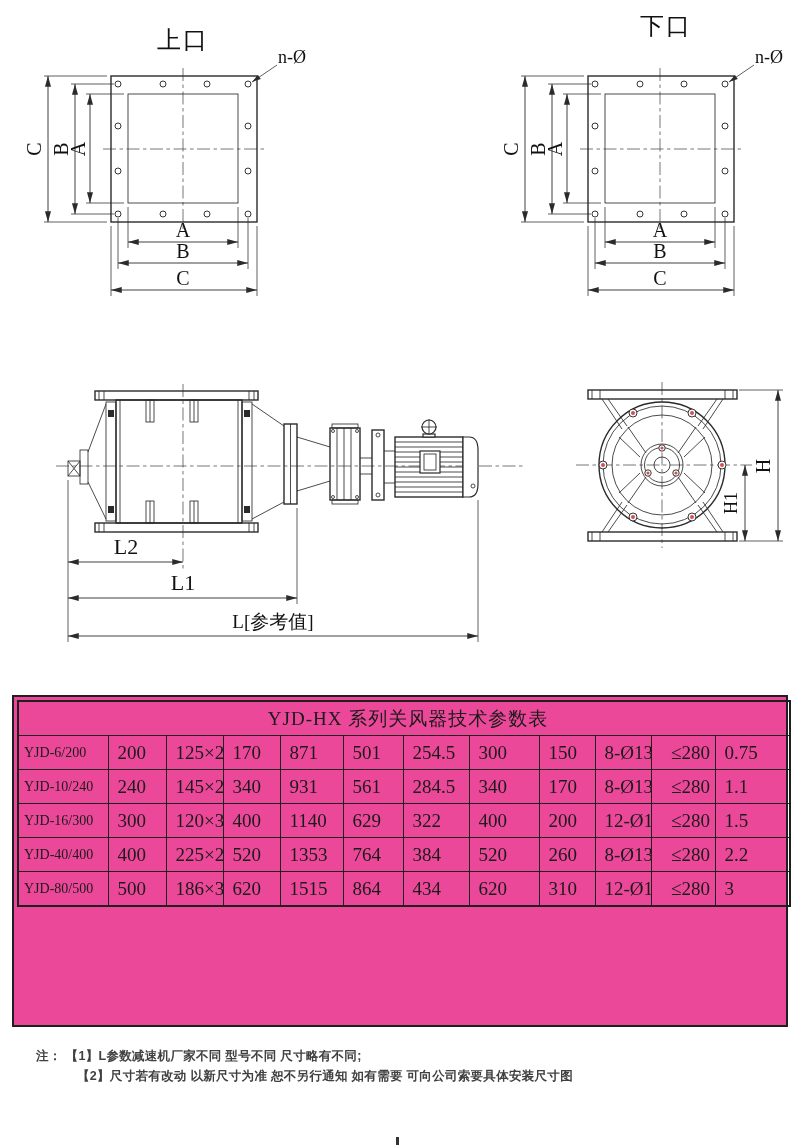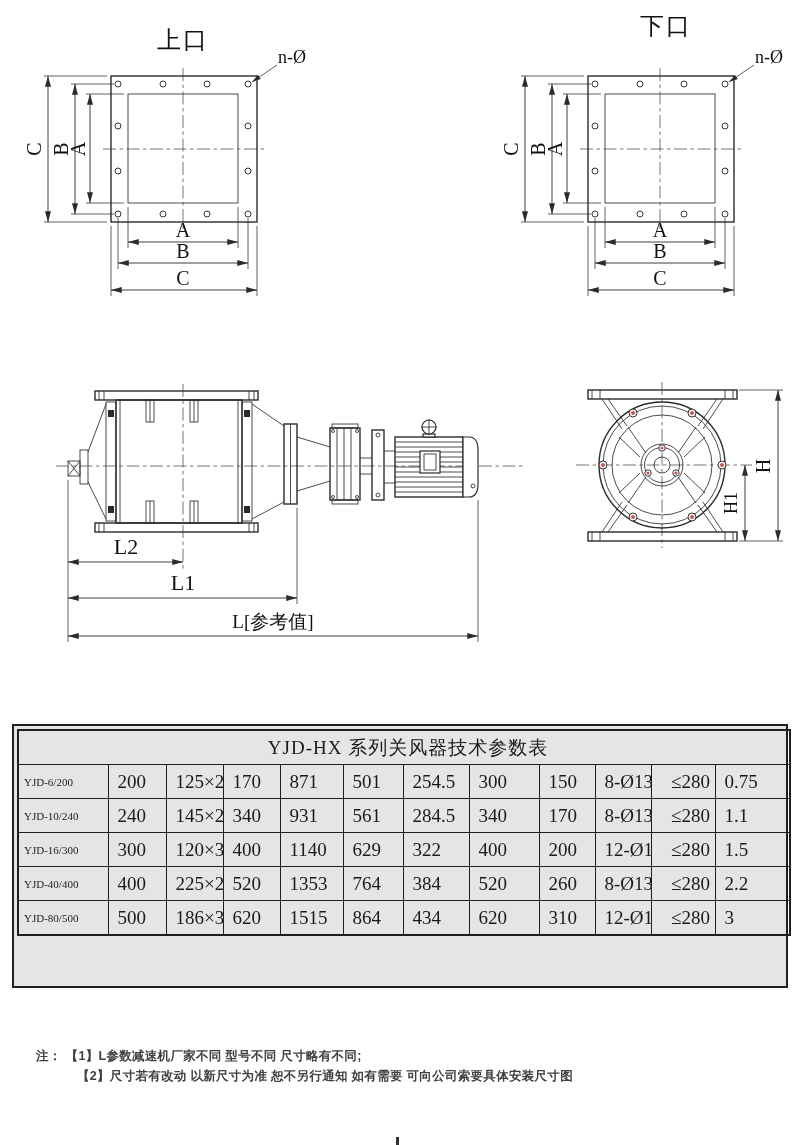--- a/index.html
+++ b/index.html
@@ -15,35 +15,35 @@
   .bolt{fill:#ffffff;stroke:#2b2b2b;stroke-width:0.95;}
   .wfill{fill:#ffffff;stroke:#2b2b2b;stroke-width:1.2;}
   .blk{fill:#2b2b2b;stroke:none;}
   text{fill:#111;font-family:"Liberation Serif","DejaVu Serif",serif;}
   .dtx{font-size:20px;}
   .ltx{font-size:22px;}
   .ttl{font-size:24px;letter-spacing:2px;}
   .ctx{font-size:18px;}
   .reftx{font-size:19px;}
   
-  .tblwrap{position:absolute;left:12px;top:724px;width:776px;height:264px;
-           border:2px solid #1f1f1f;box-sizing:border-box;background:#e5e5e5;}
+  .tblwrap{position:absolute;left:12px;top:695px;width:776px;height:332px;
+           border:2px solid #1f1f1f;box-sizing:border-box;background:#ec4899;}
   table.spec{border-collapse:collapse;table-layout:fixed;margin:3px;width:calc(100% - 6px);
              border:2px solid #1f1f1f;}
   table.spec td,table.spec th{border:1.5px solid #1f1f1f;overflow:hidden;white-space:nowrap;}
   td.title-cell{height:52px;text-align:center;font-size:32px;letter-spacing:1px;font-weight:normal;}
   tr.headrow th{height:40px;font-weight:normal;text-align:center;vertical-align:middle;}
   th.letter{font-size:23px;}
   th.model-h{font-size:17px;}
   th.nh{font-size:19px;}
   th.small2{font-size:11.5px;line-height:12px;font-weight:bold;}
   th.small2 .s1,th.small2 .s2{display:block;}
   th.small2 .s2{font-size:11px;font-weight:bold;}
   table.spec tbody td{height:31px;font-size:19px;padding-left:9px;vertical-align:middle;}
-  table.spec tbody td.model{font-size:11px;padding-left:5px;letter-spacing:0px;}
+  table.spec tbody td.model{font-size:14px;padding-left:5px;letter-spacing:0px;}
   table.spec tbody td.ctr{text-align:center;padding-left:16px;}
   
   .notes{position:absolute;left:36px;top:1046px;font-family:"Liberation Sans","DejaVu Sans",sans-serif;
          font-weight:bold;font-size:12.5px;line-height:20px;color:#404040;letter-spacing:0.3px;}
   .nl2{margin-left:41px;}
   .npre{margin-right:4px;}
   .pagemark{position:absolute;left:396px;top:1137px;width:3px;height:8px;background:#333;}
 </style>
 </head>
 <body>

